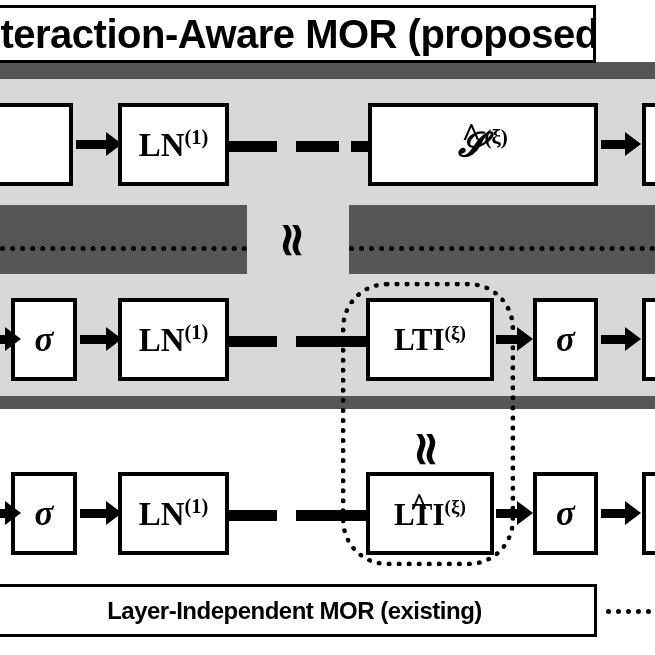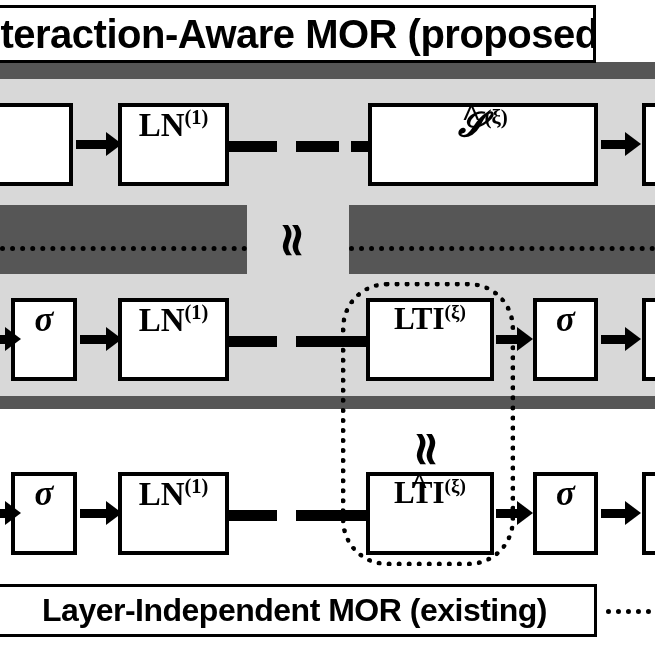--- a/index.html
+++ b/index.html
@@ -6,21 +6,21 @@
   body{width:655px;height:655px;overflow:hidden;
        font-family:"Liberation Sans",sans-serif;}
   #stage{position:relative;width:655px;height:655px;background:#ffffff;}
 
   
   .panel-light{position:absolute;background:#d8d8d8;}
   .panel-dark{position:absolute;background:#565656;}
 
   
   .nodebox{position:absolute;background:#ffffff;border:4px solid #000000;
-           box-sizing:border-box;display:flex;align-items:flex-start;
+           box-sizing:border-box;display:flex;align-items:center;
            justify-content:center;}
   .nodebox .lbl{font-family:"Liberation Serif",serif;font-weight:bold;
                 color:#000;line-height:1;white-space:nowrap;}
   .sig{font-family:"Liberation Serif",serif;font-style:italic;font-weight:bold;}
 
   
   .sup{font-size:0.62em;vertical-align:super;font-weight:bold;}
 
   
   .hatwrap{position:relative;display:inline-block;}
@@ -155,18 +155,18 @@
   <div class="arrow" style="left:601px;top:509px;width:25px;"></div>
   <div class="nodebox" style="left:642px;top:472px;width:90px;height:83px;">
     <span class="lbl"></span>
   </div>
 
   <div class="plate" style="left:-8px;top:5px;width:604px;height:58px;">
     <span style="font-size:40px;">nteraction-Aware MOR (proposed)</span>
   </div>
 
   <div class="plate" style="left:-8px;top:584px;width:605px;height:53px;">
-    <span style="font-size:32px;">Layer-Independent MOR (existing)</span>
+    <span style="font-size:24px;">Layer-Independent MOR (existing)</span>
   </div>
 
   <div class="dotline" style="left:606px;top:609px;width:55px;"></div>
 
 </div>
 
 </body></html>

